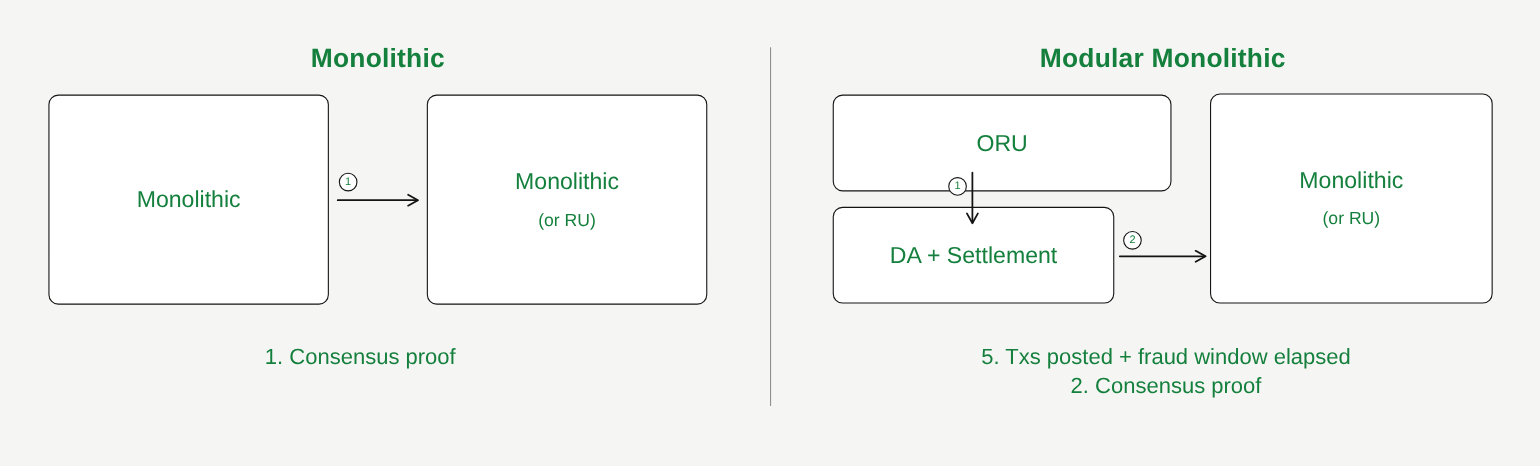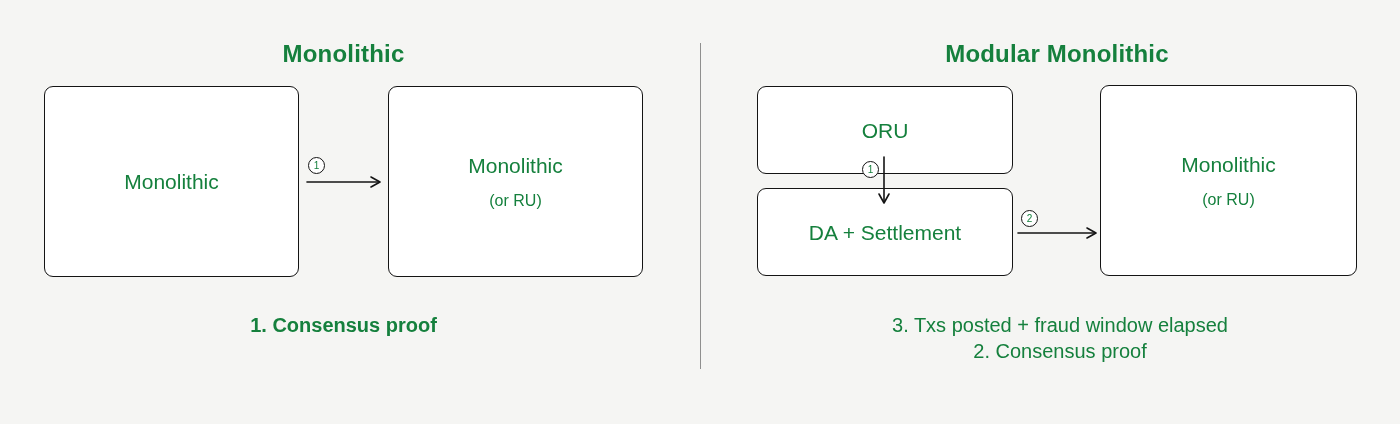--- a/index.html
+++ b/index.html
@@ -90,43 +90,43 @@
 
   <div class="node-box" style="left:44px; top:86px; width:255px; height:191px;">
     <div class="node-label">Monolithic</div>
   </div>
 
   <div class="node-box" style="left:388px; top:86px; width:255px; height:191px;">
     <div class="node-label">Monolithic</div>
     <div class="node-sublabel">(or RU)</div>
   </div>
 
-  <div class="legend" style="left:44px; top:312px; width:599px;font-weight:bold;">
+  <div class="legend" style="left:28px; top:312px; width:599px;">
     <span class="legend-line">1. Consensus proof</span>
   </div>
 
   <div class="divider" style="left:700px; top:43px; height:326px;"></div>
 
   <div class="panel-title" style="left:757px; top:40px; width:600px;">Modular Monolithic</div>
 
-  <div class="node-box" style="left:757px; top:86px; width:256px; height:88px;">
+  <div class="node-box" style="left:757px; top:86px; width:308px; height:88px;">
     <div class="node-label">ORU</div>
   </div>
 
   <div class="node-box" style="left:757px; top:188px; width:256px; height:88px;align-items:center;">
     <div class="node-label">DA + Settlement</div>
   </div>
 
   <div class="node-box" style="left:1100px; top:85px; width:257px; height:191px;">
     <div class="node-label">Monolithic</div>
     <div class="node-sublabel">(or RU)</div>
   </div>
 
   <div class="legend" style="left:760px; top:312px; width:600px;">
-    <span class="legend-line">3. Txs posted + fraud window elapsed</span>
+    <span class="legend-line">5. Txs posted + fraud window elapsed</span>
     <span class="legend-line">2. Consensus proof</span>
   </div>
 
   <svg class="arrow-layer" viewBox="0 0 1400 424" xmlns="http://www.w3.org/2000/svg" fill="none" stroke="#141414" stroke-width="1.6" stroke-linejoin="round" stroke-linecap="round">
 
     <g>
       <line x1="307" y1="182" x2="379" y2="182"></line>
       <polyline points="371,177 380,182 371,187"></polyline>
     </g>
 

